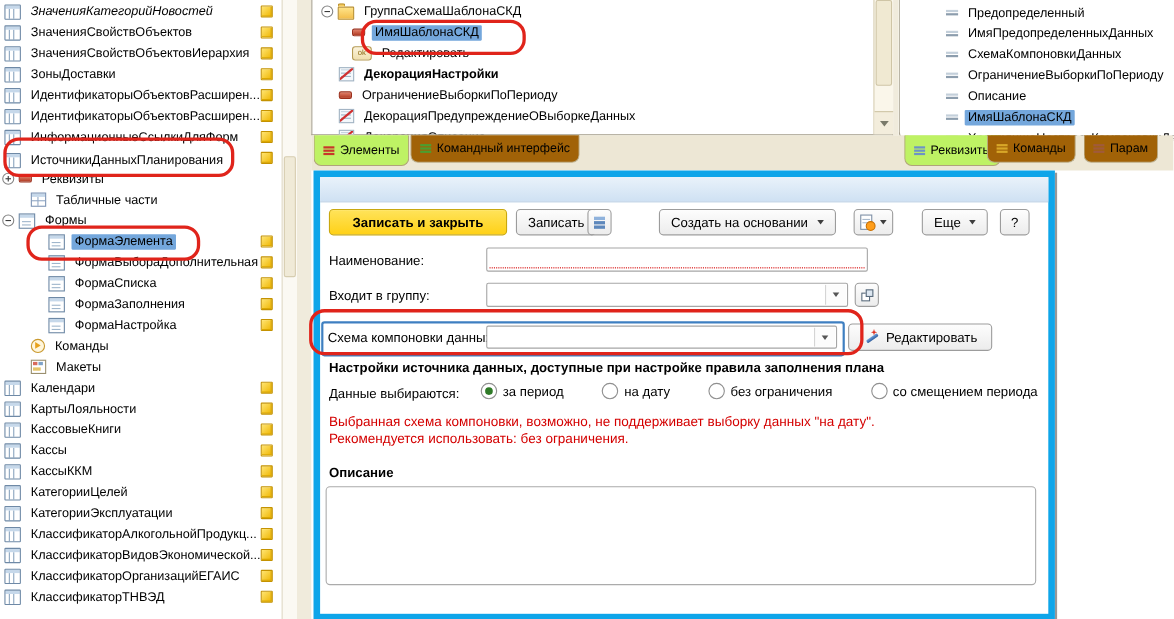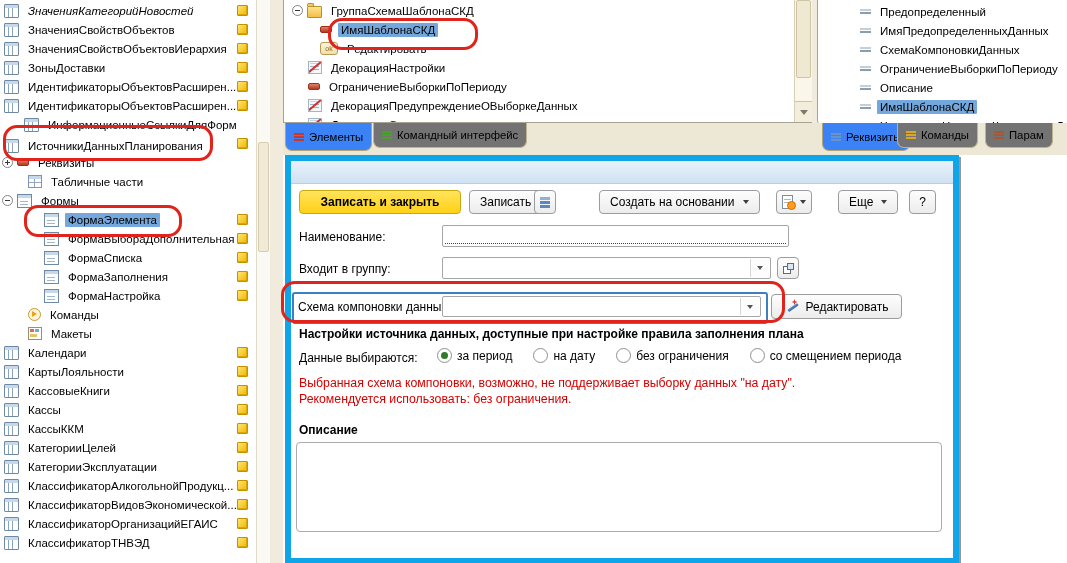--- a/index.html
+++ b/index.html
@@ -73,41 +73,41 @@
   #gap-strip{position:absolute;left:812px;top:0;width:5px;height:123px;background:#F0EBDC}
 
   #mid-panel{position:absolute;left:283px;top:0;width:529px;height:123px;background:#fff;border-left:1px solid #A9A291;border-right:1px solid #A9A291;border-bottom:1px solid #A9A291;overflow:hidden;padding-top:1px;box-sizing:border-box}
   #mid-scroll{position:absolute;left:794px;top:0;width:17px;height:122px;background:#FAF6EA;border-left:1px solid #D7CFB6;z-index:4}
   #mid-scroll .thumb{position:absolute;left:1px;right:1px;top:0;height:76px;background:#F0E9D2;border:1px solid #CFC5A6;border-radius:2px}
   #mid-scroll .down{position:absolute;left:0;right:0;bottom:0;height:20px;background:#F3EDDC;border-top:1px solid #CFC5A6;display:flex;align-items:center;justify-content:center}
 
   #right-panel{position:absolute;left:817px;top:0;width:255px;height:128px;background:#fff;border-left:1px solid #A9A291;border-bottom:1px solid #A9A291;border-radius:0 0 0 8px;overflow:hidden;padding-top:2px;box-sizing:border-box}
 
   #tabstrip{position:absolute;left:283px;top:123px;width:784px;height:32px;background:#EDE7D5}
-  .tab{position:absolute;top:0;height:24px;display:flex;align-items:center;gap:5px;padding:0 8px;background:#737373;border:1px solid #BDB291;border-top:none;border-radius:0 0 7px 7px;font-size:11.3px}
-  .tab.active{background:#3b82f6;height:27px;border-color:#B0A479}
+  .tab{position:absolute;top:0;height:24px;display:flex;align-items:center;gap:5px;padding:0 8px;background:#a16207;border:1px solid #BDB291;border-top:none;border-radius:0 0 7px 7px;font-size:11.3px}
+  .tab.active{background:#bef264;height:27px;border-color:#B0A479}
 
   
   #form-win{position:absolute;left:285px;top:155px;width:662px;height:397px;background:#fff;border:6px solid #0ea5e9;box-shadow:2px 2px 0 #979797}
   #form-header{height:22px;background:linear-gradient(#E9F2FA,#CFE1F3);border-bottom:1px solid #B9CFE4}
   .btn{position:absolute;height:24px;border:1px solid #9C9C9C;border-radius:4px;background:linear-gradient(#FDFDFD,#ECECEC);
        display:inline-flex;align-items:center;justify-content:center;padding:0 10px;font-size:12px;box-sizing:border-box}
   .btn.primary{background:linear-gradient(#FFE35A,#FFD117);border-color:#C9A80F;font-weight:bold}
   .flabel{position:absolute;font-size:12px}
   .tin{position:absolute;border:1px solid #A6A6A6;border-radius:2px;background:#fff;box-sizing:border-box;font-family:"Liberation Sans",sans-serif;font-size:12px;padding:0 4px;outline:none}
   .combo .cbtn{position:absolute;top:1px;bottom:1px;right:1px;width:18px;border-left:1px solid #D5D5D5;background:#FCFCFC;display:flex;align-items:center;justify-content:center}
   .combo .cbtn .dda{margin-left:0;border-top-color:#555}
   .combo{position:absolute;border:1px solid #A6A6A6;border-radius:2px;background:#fff;box-sizing:border-box}
   .req-underline{position:absolute;left:2px;right:2px;bottom:2px;border-bottom:1px dotted #D40000}
   .bold{font-weight:bold}
   .warn{position:absolute;color:#D40000;font-size:12.3px}
   .radio{width:13px;height:13px;border:1px solid #8F8F8F;border-radius:50%;background:#fff;position:relative;flex:0 0 auto}
   .radio.on::after{content:'';position:absolute;left:3px;top:3px;right:3px;bottom:3px;background:#2F7A27;border-radius:50%}
   .ropt{display:inline-flex;align-items:center;gap:5px;font-size:12px}
-  #radio-group{position:absolute;left:146px;top:187px;display:flex;gap:21px;align-items:flex-start}
+  #radio-group{position:absolute;left:146px;top:187px;display:flex;gap:35px;align-items:flex-start}
   #desc-area{position:absolute;left:5px;top:281px;width:646px;height:90px;border:1px solid #ABABAB;border-radius:4px;resize:none;box-sizing:border-box;background:#fff;outline:none}
   #focus-ring{position:absolute;left:1px;top:131px;width:472px;height:28px;border:2px solid #3E7FC1;border-radius:3px;pointer-events:none;z-index:5}
 
   .annot{position:absolute;border:3px solid #E0241B;border-radius:14px;pointer-events:none;z-index:50;background:transparent}
   #annot-a{left:3px;top:125px;width:204px;height:30px}
   #annot-b{left:24px;top:205px;width:152px;height:26px}
   #annot-c{left:328px;top:18px;width:144px;height:26px}
   #annot-d{left:281px;top:281px;width:498px;height:36px}
 </style>
 </head>
@@ -139,21 +139,21 @@
       <div class="trow" style="padding-left: 4px;">
         <span class="ic i-table"></span>
         <span class="lbl">ИдентификаторыОбъектовРасширен...</span>
         <span class="cube"></span>
       </div>
       <div class="trow" style="padding-left: 4px;">
         <span class="ic i-table"></span>
         <span class="lbl">ИдентификаторыОбъектовРасширен...</span>
         <span class="cube"></span>
       </div>
-      <div class="trow" style="padding-left: 4px; margin-left: 20px;">
+      <div class="trow" style="padding-left: 4px;">
         <span class="ic i-table"></span>
         <span class="lbl">ИнформационныеСсылкиДляФорм</span>
         <span class="cube"></span>
       </div>
       <div class="trow" style="padding-left: 4px; align-items: flex-end;">
         <span class="ic i-table"></span>
         <span class="lbl">ИсточникиДанныхПланирования</span>
         <span class="cube"></span>
       </div>
       <div class="trow" style="padding-left: 2px;">
@@ -271,21 +271,21 @@
         <span class="lbl">ГруппаСхемаШаблонаСКД</span>
       </div>
       <div class="trow" style="padding-left: 36px;">
         <span class="ic i-attr-red"></span>
         <span class="lbl sel">ИмяШаблонаСКД</span>
       </div>
       <div class="trow" style="padding-left: 36px;">
         <span class="ic i-okbtn"></span>
         <span class="lbl">Редактировать</span>
       </div>
-      <div class="trow" style="padding-left: 24px;">
+      <div class="trow" style="padding-left: 24px; font-weight: bold;">
         <span class="ic i-deco"></span>
         <span class="lbl">ДекорацияНастройки</span>
       </div>
       <div class="trow" style="padding-left: 24px;">
         <span class="ic i-attr-red"></span>
         <span class="lbl">ОграничениеВыборкиПоПериоду</span>
       </div>
       <div class="trow" style="padding-left: 24px;">
         <span class="ic i-deco"></span>
         <span class="lbl">ДекорацияПредупреждениеОВыборкеДанных</span>

